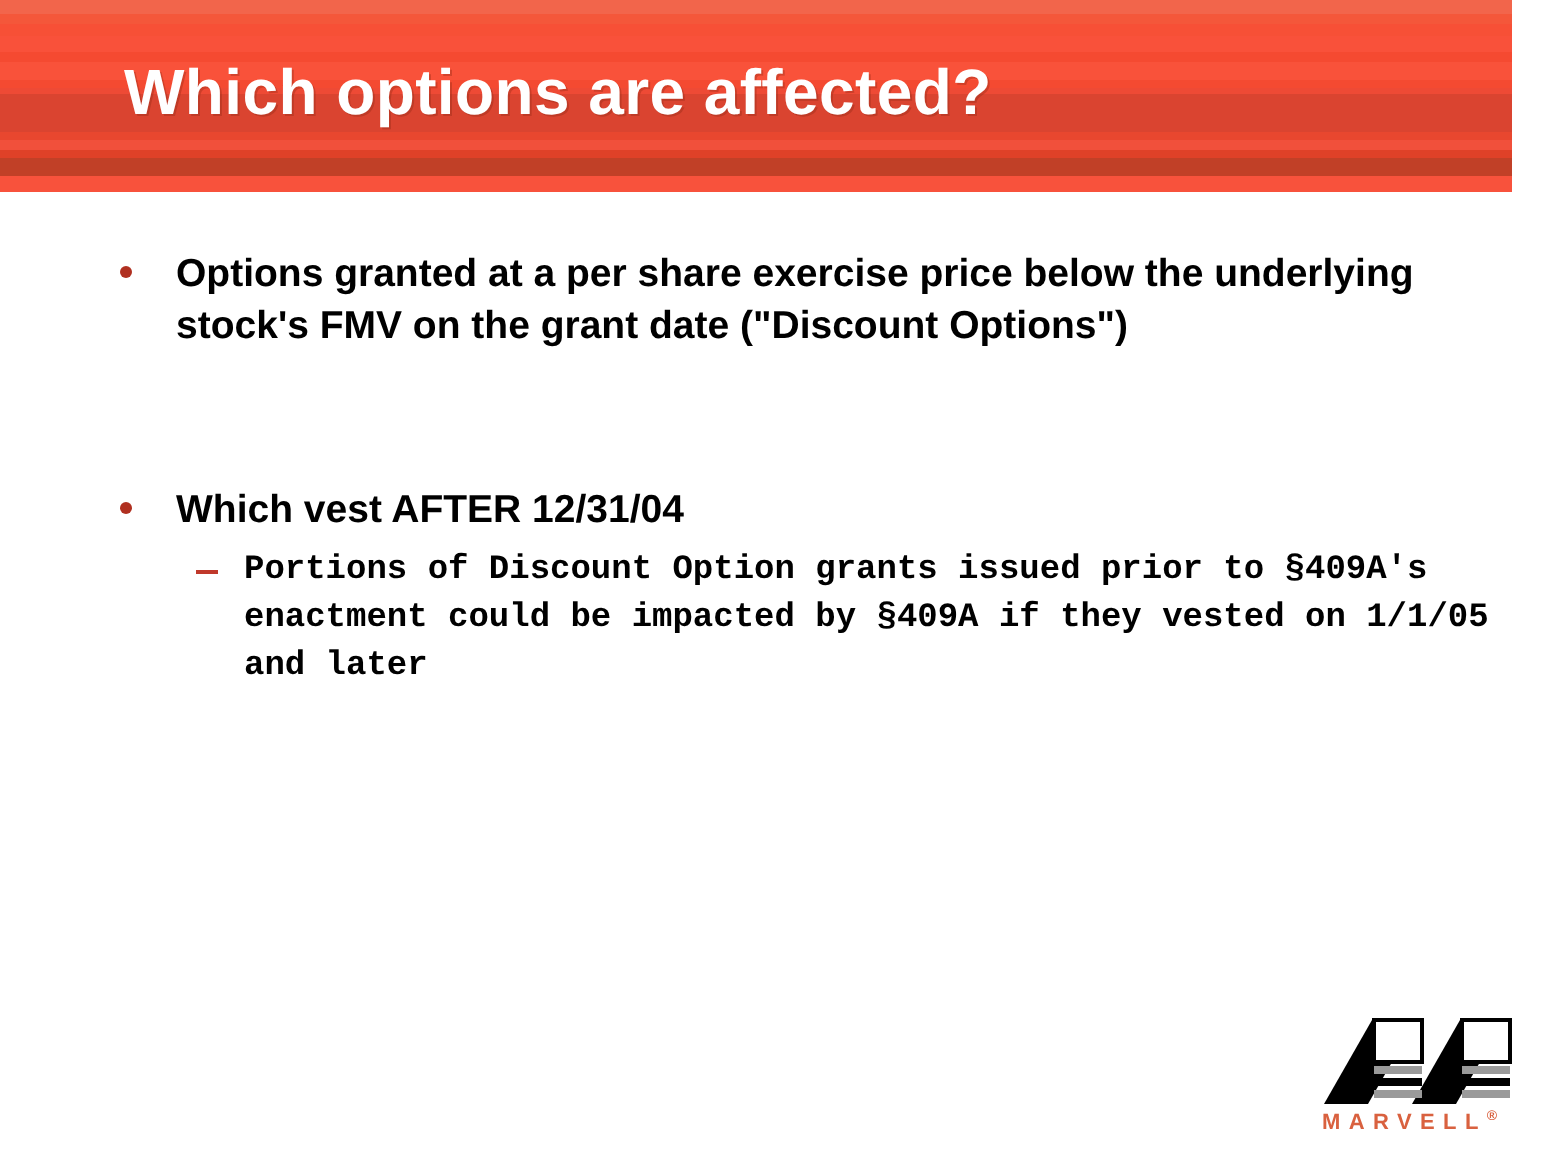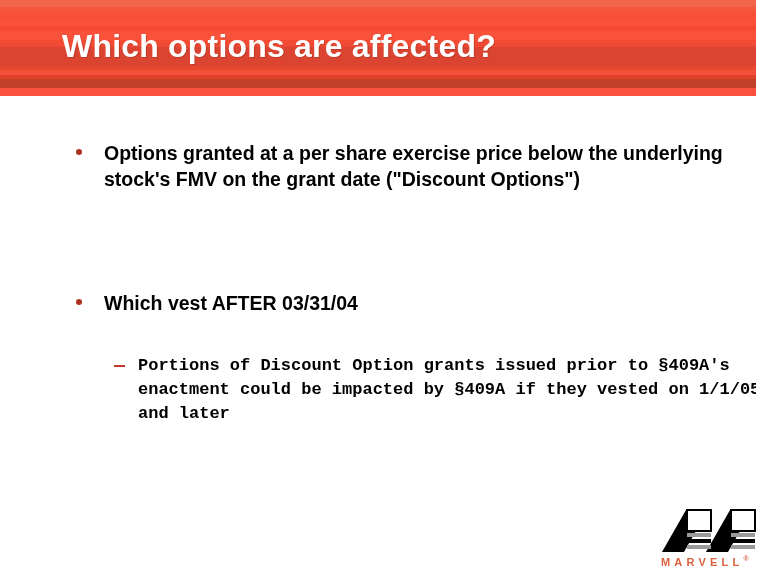--- a/index.html
+++ b/index.html
@@ -65,21 +65,21 @@
   .body-area {
     position: absolute;
     left: 0;
     top: 96px;
     width: 780px;
     height: 420px;
   }
 
   .bullet-block {
     position: relative;
-    margin: 16px;
+    margin: 0;
     padding: 0;
   }
 
   .lvl1 {
     position: relative;
     padding-left: 88px;
     font-size: 19.5px;
     font-weight: bold;
     color: #000000;
     line-height: 26px;
@@ -193,21 +193,21 @@
         <span>Options granted at a per share exercise price below the underlying stock's  FMV on the grant date ("Discount Options")</span>
       </div>
 
       <div class="sp-a"></div>
 
 
       <div class="sp-b"></div>
 
       <div class="lvl1 bullet-block">
         <span class="dot"></span>
-        <span>Which vest AFTER 03/31/04</span>
+        <span>Which vest AFTER 12/31/04</span>
       </div>
 
       <div class="sp-c"></div>
 
       <div class="lvl2 bullet-block">
         <span class="dash"></span>
         <span>Portions of Discount Option grants issued prior to §409A's enactment could be impacted by §409A if they vested on 1/1/05 and later</span>
       </div>
 
       <div class="sp-d"></div>

